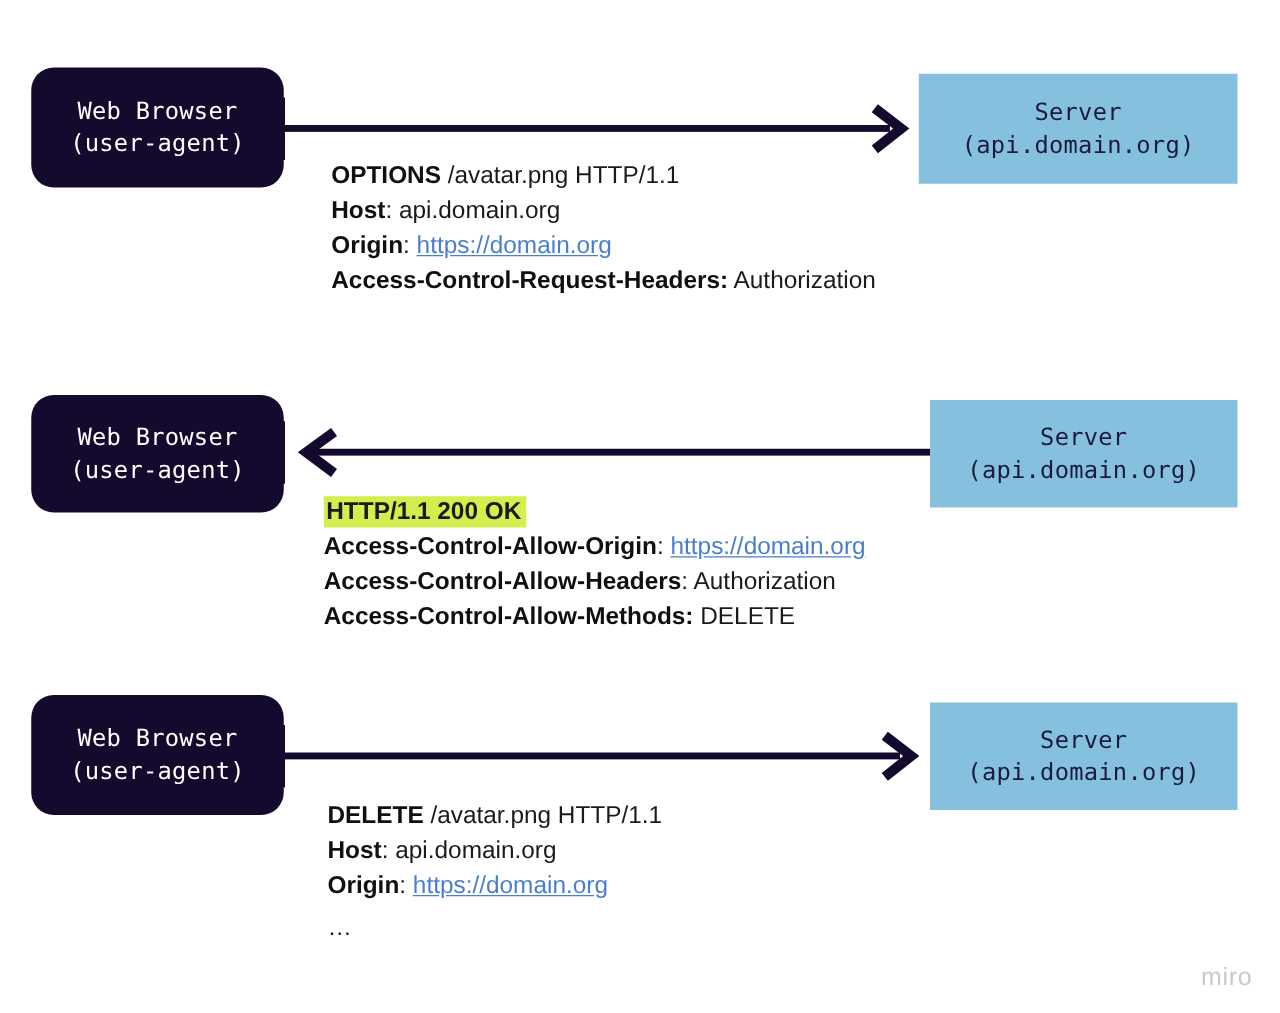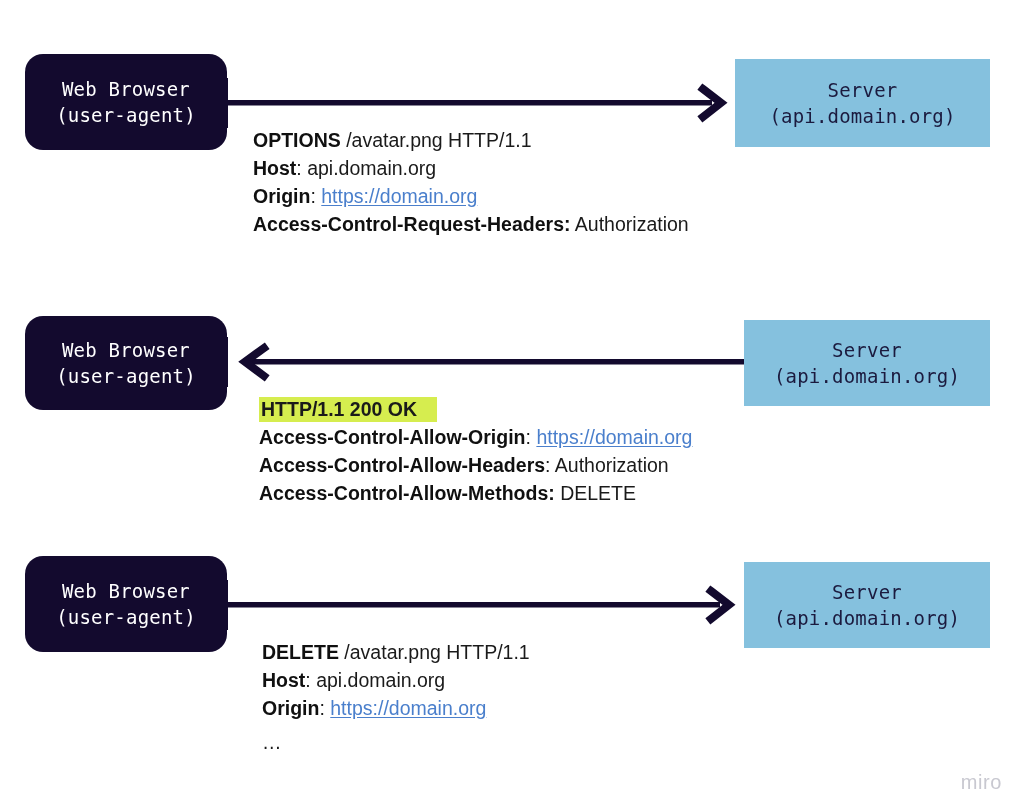--- a/index.html
+++ b/index.html
@@ -64,21 +64,21 @@
   .msg b { font-weight: bold; color: #101010; }
   .msg i { font-style: italic; }
   .msg .link {
     color: #4a7fcc;
     text-decoration: underline;
     text-underline-offset: 2px;
   }
   .msg .hl {
     background: #d6ed4f;
     font-weight: bold;
-    padding: 1px 20px 2px 2px;
+    padding: 1px 4px 2px 2px;
   }
   .msg .ellipsis {
     display: block;
     color: #1a1a1a;
     letter-spacing: 1px;
   }
 
   
   .watermark {
     position: absolute;
@@ -102,21 +102,21 @@
   <rect x="0" y="0" width="6" height="50" fill="#130a2e"></rect>
   <rect x="0" y="22" width="490" height="5.5" fill="#130a2e"></rect>
   <polyline points="481,11 499,24.8 481,39" fill="none" stroke="#130a2e" stroke-width="8" stroke-linecap="square" stroke-linejoin="miter"></polyline>
 </svg>
 
 <div class="node node-server" style="left:735px; top:59px; width:255px; height:88px;">
   <span class="node-line">Server</span>
   <span class="node-line">(api.domain.org)</span>
 </div>
 
-<div class="msg" style="left:253px; top:126px;">
+<div class="msg" style="left:265px; top:126px;">
   <span class="line">
     <b>OPTIONS</b><span> /avatar.png HTTP/1.1</span>
   </span>
   <span class="line">
     <b>Host</b><span>: api.domain.org</span>
   </span>
   <span class="line">
     <b>Origin</b><span>: </span><a class="link" href="#">https://domain.org</a>
   </span>
   <span class="line">

